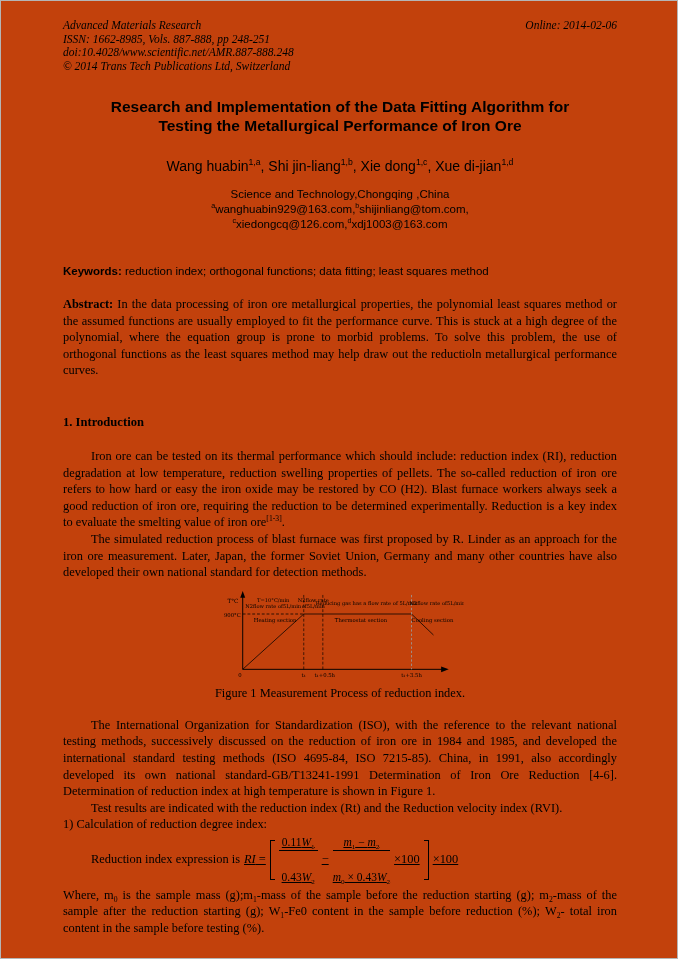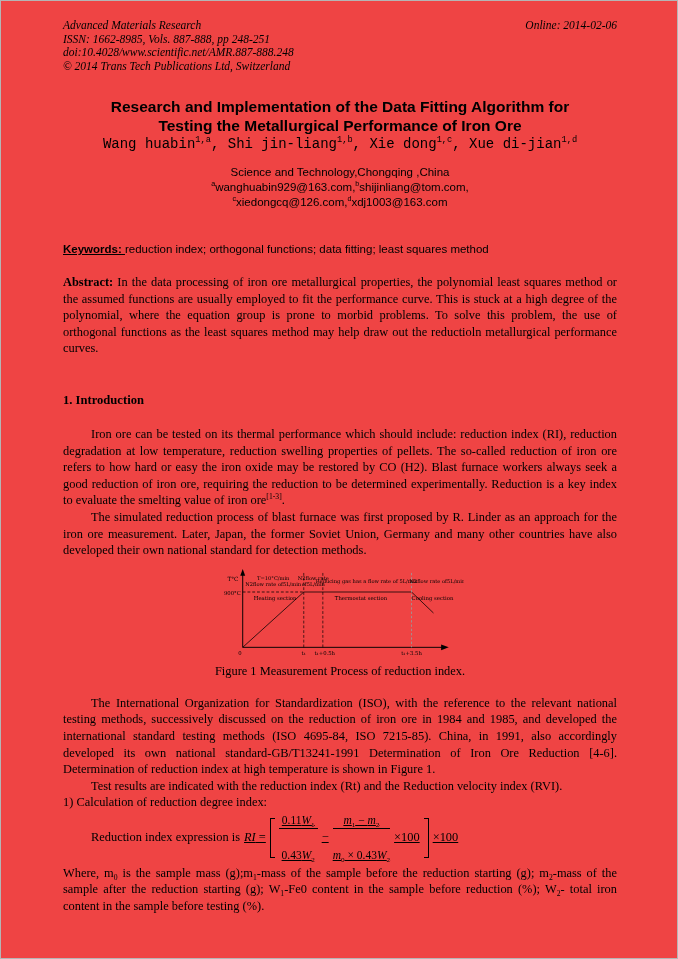--- a/index.html
+++ b/index.html
@@ -1,33 +1,33 @@
 <!DOCTYPE html>
 <html><head>
 <meta charset="utf-8">
 <style>
   * { margin:0; padding:0; box-sizing:border-box; }
   html,body { background:#888; }
   .page {
-    width:678px; height:959px; margin:0 auto; background:#ef4444;
+    width:678px; height:959px; margin:0 auto; background:#c2410c;
     border:1px solid #b5b5b5; overflow:hidden;
     padding:18px 60px 16px 62px;
     color:#000;
   }
   
   .hdr { display:flex; justify-content:space-between; align-items:flex-start;
          font-family:"Liberation Serif","DejaVu Serif",serif; font-style:italic;
          font-size:11.5px; line-height:13.5px; }
   
   .title { margin-top:24px; text-align:center;
            font-family:"Liberation Sans","DejaVu Sans",sans-serif;
            font-weight:bold; font-size:15.5px; line-height:19px;
            padding:0 26px; }
-  .authors { margin-top:0; text-align:center;
-             font-family:Liberation Mono, monospace;
+  .authors { margin-top:22px; text-align:center;
+             font-family:Liberation Sans, sans-serif;
              font-size:14px; line-height:18px; }
   .affil { margin-top:12px; text-align:center;
            font-family:"Liberation Sans","DejaVu Sans",sans-serif;
            font-size:11.5px; line-height:15px; }
   sup { font-size:0.62em; vertical-align:super; line-height:0; }
   sub { font-size:0.62em; vertical-align:sub; line-height:0; }
   
   .keywords { margin-top:32px;
               font-family:"Liberation Sans","DejaVu Sans",sans-serif;
               font-size:11.5px; line-height:15px; }
@@ -77,21 +77,21 @@
   <div class="title">Research and Implementation of the Data Fitting Algorithm for Testing the Metallurgical Performance of Iron Ore</div>
 
   <div class="authors"><span>Wang huabin</span><sup>1,a</sup><span>, Shi jin-liang</span><sup>1,b</sup><span>, Xie dong</span><sup>1,c</sup><span>, Xue di-jian</span><sup>1,d</sup></div>
 
   <div class="affil">
     <div>Science and Technology,Chongqing ,China</div>
     <div><sup>a</sup><span>wanghuabin929@163.com,</span><sup>b</sup><span>shijinliang@tom.com,</span></div>
     <div><sup>c</sup><span>xiedongcq@126.com,</span><sup>d</sup><span>xdj1003@163.com</span></div>
   </div>
 
-  <div class="keywords"><span style="font-weight: bold; text-decoration: underline;">Keywords: </span><span>reduction index; orthogonal functions; data fitting; least squares method</span></div>
+  <div class="keywords"><span style="font-weight: bold;">Keywords: </span><span>reduction index; orthogonal functions; data fitting; least squares method</span></div>
 
   <div class="serif abstract"><span style="font-weight: bold;">Abstract: </span><span>In the data processing of iron ore metallurgical properties, the polynomial least squares method or the assumed functions are usually employed to fit the performance curve. This is stuck at a high degree of the polynomial, where the equation group is prone to morbid problems. To solve this problem, the use of orthogonal functions as the least squares method may help draw out the reductioln metallurgical performance curves.</span></div>
 
   <div class="sect">1. Introduction</div>
 
   <div class="serif para p1"><span>Iron ore can be tested on its thermal performance which should include: reduction index (RI), reduction degradation at low temperature, reduction swelling properties of pellets. The so-called reduction of iron ore refers to how hard or easy the iron oxide may be restored by CO (H2). Blast furnace workers always seek a good reduction of iron ore, requiring the reduction to be determined experimentally. Reduction is a key index to evaluate the smelting value of iron ore</span><sup>[1-3]</sup><span>.</span></div>
   <div class="serif para">The simulated reduction process of blast furnace was first proposed by R. Linder as an approach for the iron ore measurement. Later, Japan, the former Soviet Union, Germany and many other countries have also developed their own national standard for detection methods.</div>
 
   <div class="figwrap">
     <svg width="248" height="92" viewBox="0 0 260 96" font-family="DejaVu Serif, serif" fill="#000">

